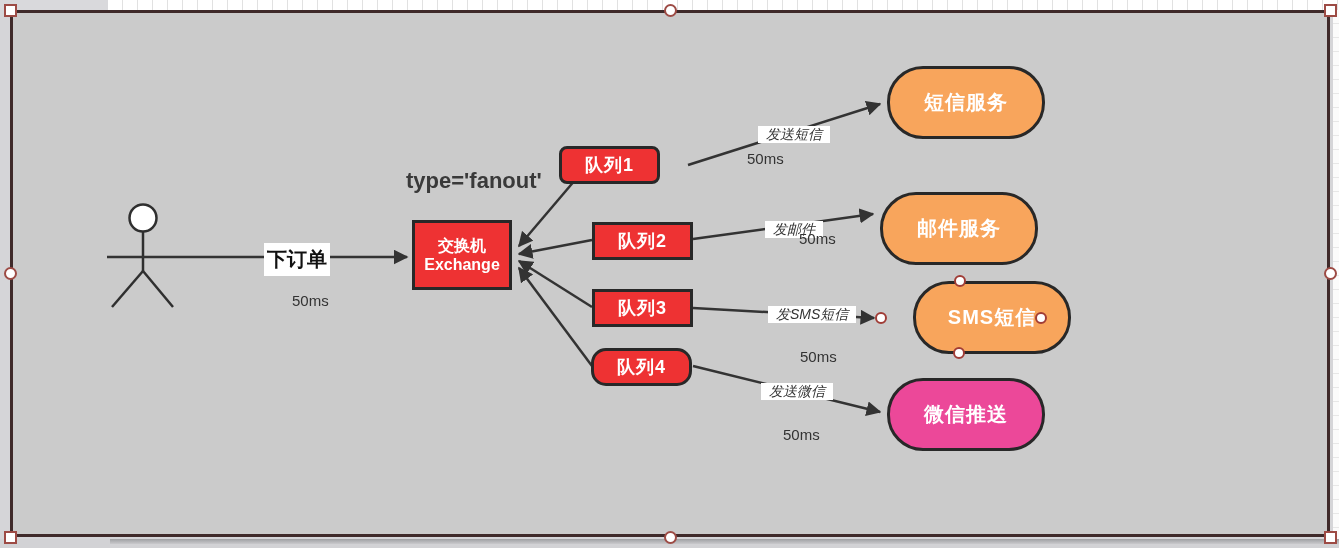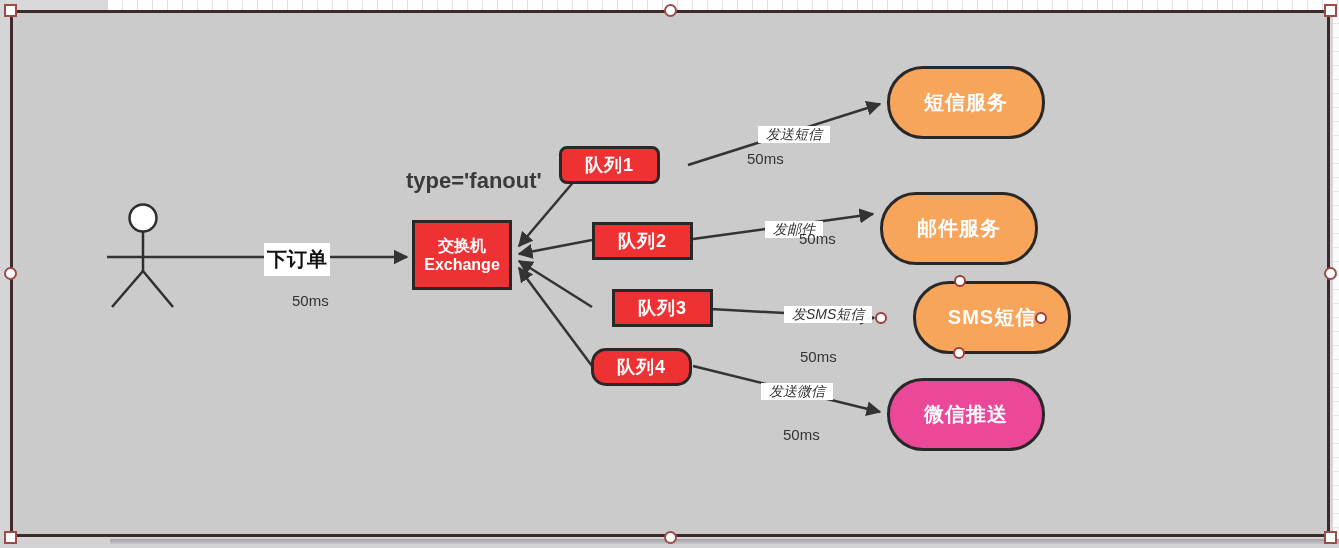--- a/index.html
+++ b/index.html
@@ -110,21 +110,21 @@
   </g>
 </svg>
 
 <div class="abs node node-red exchange">
   <span>交换机</span>
   <span>Exchange</span>
 </div>
 
 <div class="abs node node-red queue" style="left:559px; top:146px;border-radius:8px;">队列1</div>
 <div class="abs node node-red queue" style="left:592px; top:222px;">队列2</div>
-<div class="abs node node-red queue" style="left:612px; top:289px;">队列3</div>
+<div class="abs node node-red queue" style="left:592px; top:289px;">队列3</div>
 <div class="abs node node-red queue" style="left:591px; top:348px;border-radius:15px;">队列4</div>
 
 <div class="abs node service service-orange" style="left:887px; top:66px;">短信服务</div>
 <div class="abs node service service-orange" style="left:880px; top:192px;">邮件服务</div>
 <div class="abs node service service-orange" style="left:913px; top:281px;">SMS短信</div>
 <div class="abs node service service-green" style="left:887px; top:378px;">微信推送</div>
 
 <div class="abs sms-handle" style="left:954px; top:275px;"></div>
 <div class="abs sms-handle" style="left:953px; top:347px;"></div>
 <div class="abs sms-handle" style="left:875px; top:312px;"></div>
@@ -133,21 +133,21 @@
 <div class="abs lbl type-label">type='fanout'</div>
 <div class="abs lbl order-label">下订单</div>
 <div class="abs lbl lbl-bold" style="left:292px; top:292px;">50ms</div>
 
 <div class="abs lbl lbl-whitebg" style="left:758px; top:126px;">发送短信</div>
 <div class="abs lbl lbl-bold" style="left:747px; top:150px;">50ms</div>
 
 <div class="abs lbl lbl-whitebg" style="left:765px; top:221px;">发邮件</div>
 <div class="abs lbl lbl-bold" style="left:799px; top:230px;">50ms</div>
 
-<div class="abs lbl lbl-whitebg" style="left:784px; top:306px;">发SMS短信</div>
+<div class="abs lbl lbl-whitebg" style="left:768px; top:306px;">发SMS短信</div>
 <div class="abs lbl lbl-bold" style="left:800px; top:348px;">50ms</div>
 
 <div class="abs lbl lbl-whitebg" style="left:761px; top:383px;">发送微信</div>
 <div class="abs lbl lbl-bold" style="left:783px; top:426px;">50ms</div>
 
 <div class="abs h-sq" style="left:4px; top:4px;"></div>
 <div class="abs h-ci" style="left:664px; top:4px;"></div>
 <div class="abs h-sq" style="left:1324px; top:4px;"></div>
 <div class="abs h-ci" style="left:4px; top:267px;"></div>
 <div class="abs h-ci" style="left:1324px; top:267px;"></div>

